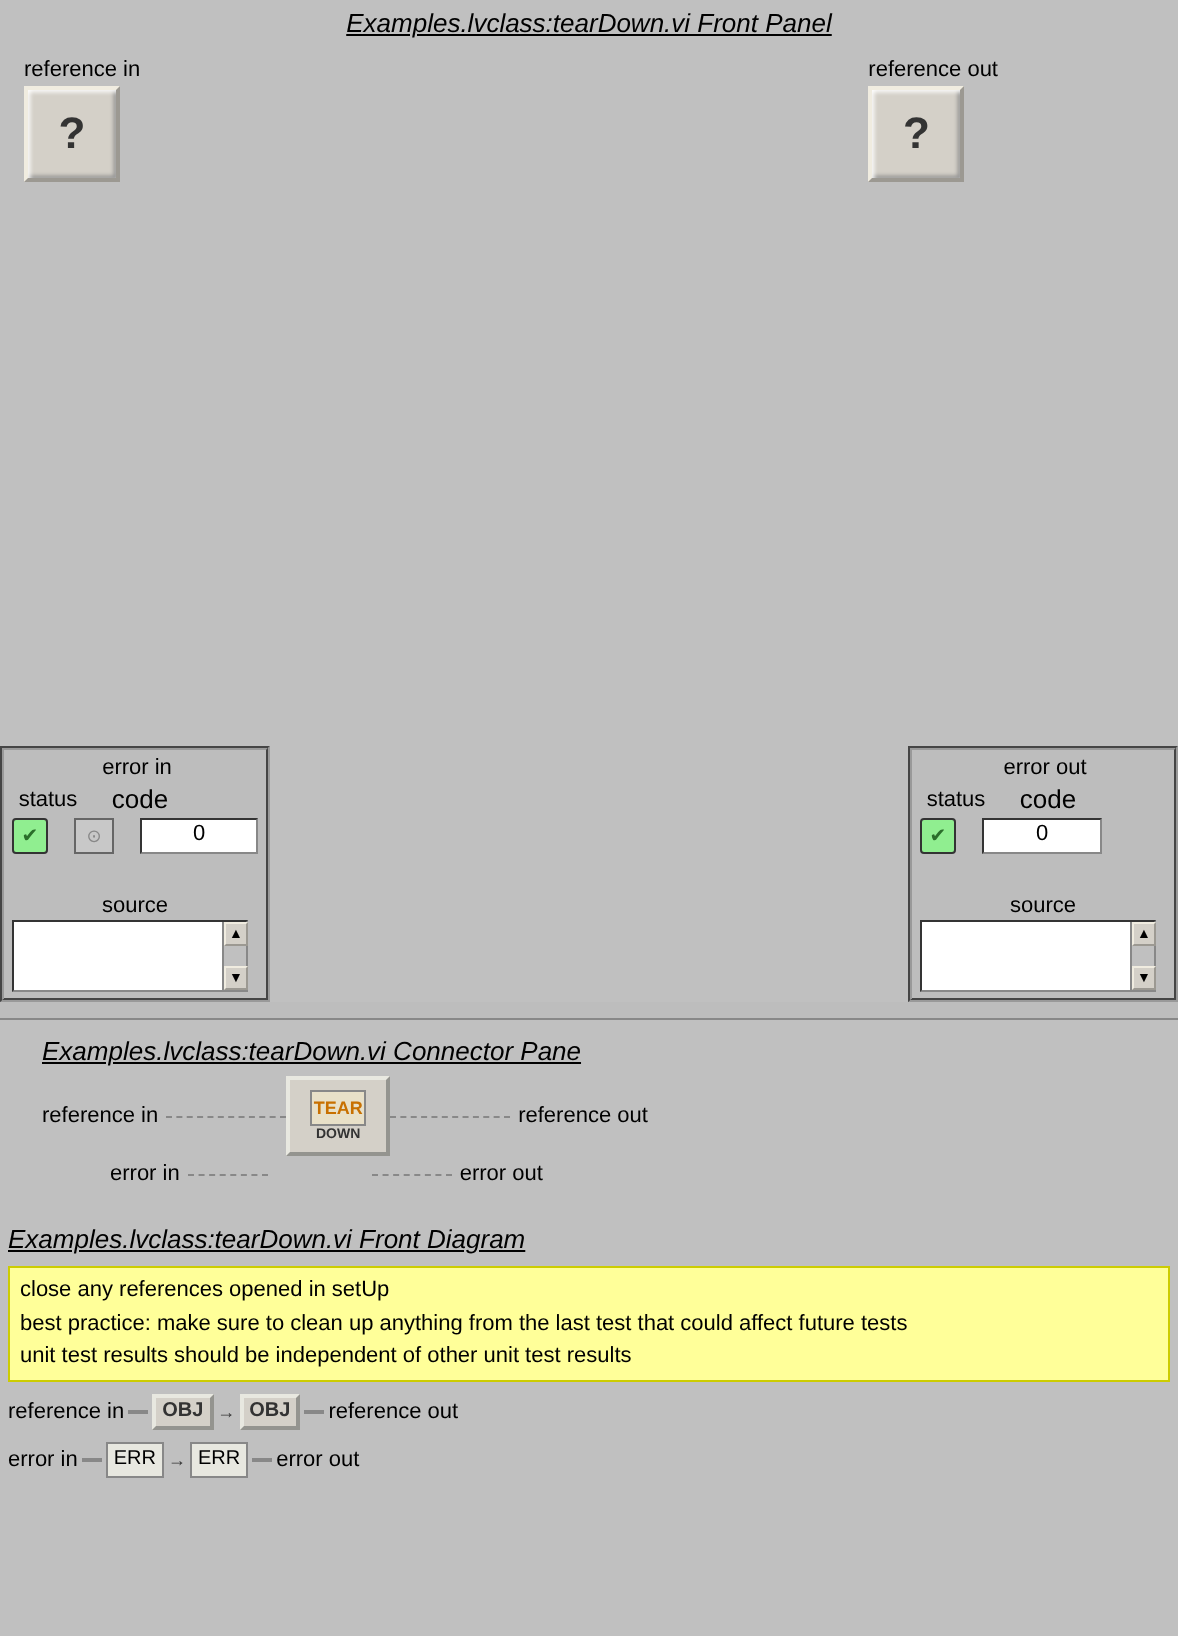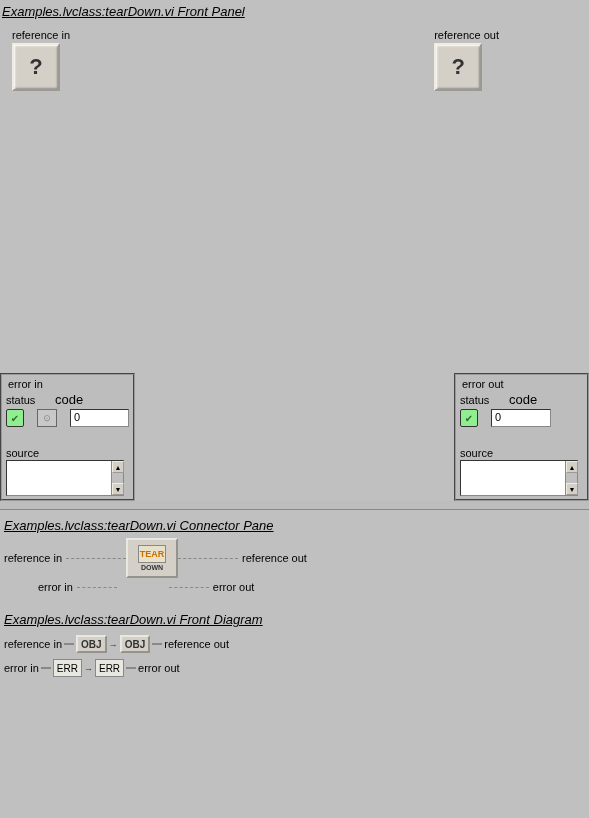--- a/index.html
+++ b/index.html
@@ -19,20 +19,21 @@
       text-decoration: underline;
       padding: 4px 2px 2px 2px;
       background: #c0c0c0;
     }
 
     
     .front-panel {
       background: #bdbdbd;
       padding-bottom: 8px;
       border-bottom: 1px solid #888;
+      text-align: center;
     }
 
     .front-panel-content {
       background: #c0c0c0;
       position: relative;
       height: 480px;
     }
 
     .reference-box {
       position: absolute;
@@ -182,21 +183,21 @@
       border: 1px outset #f0ece0;
       display: flex;
       align-items: center;
       justify-content: center;
       font-size: 7px;
     }
 
     
     .connector-pane {
       background: #c0c0c0;
-      padding: 4px 2px 8px 2px;
+      padding: 4px 2px 8px 19px;
     }
 
     .connector-row {
       display: flex;
       align-items: center;
       margin: 3px 0 3px 2px;
       font-size: 11px;
     }
 
     .connector-block {
@@ -384,20 +385,25 @@
     <span style="display:inline-block;width:40px;border-top:1px dashed #888;vertical-align:middle;"></span>
     <span style="display:inline-block;width:52px;"></span>
     <span style="display:inline-block;width:40px;border-top:1px dashed #888;vertical-align:middle;"></span>
     <span style="margin-left:4px;">error out</span>
   </div>
 </div>
 
 <div class="block-diagram">
   <div class="section-title">Examples.lvclass:tearDown.vi Front Diagram</div>
 
+  <div class="comment-box">
+    <div>close any references opened in setUp</div>
+    <div>best practice: make sure to clean up anything from the last test that could affect future tests</div>
+    <div>unit test results should be independent of other unit test results</div>
+  </div>
 
   <div class="diagram-row">
     <span>reference in</span>
     <span style="display:inline-block;width:10px;border-top:2px solid #888;vertical-align:middle;"></span>
     <div class="obj-block">
       <span>OBJ</span>
     </div>
     <span style="font-size:9px; color:#333;">→</span>
     <div class="obj-block">
       <span>OBJ</span>

